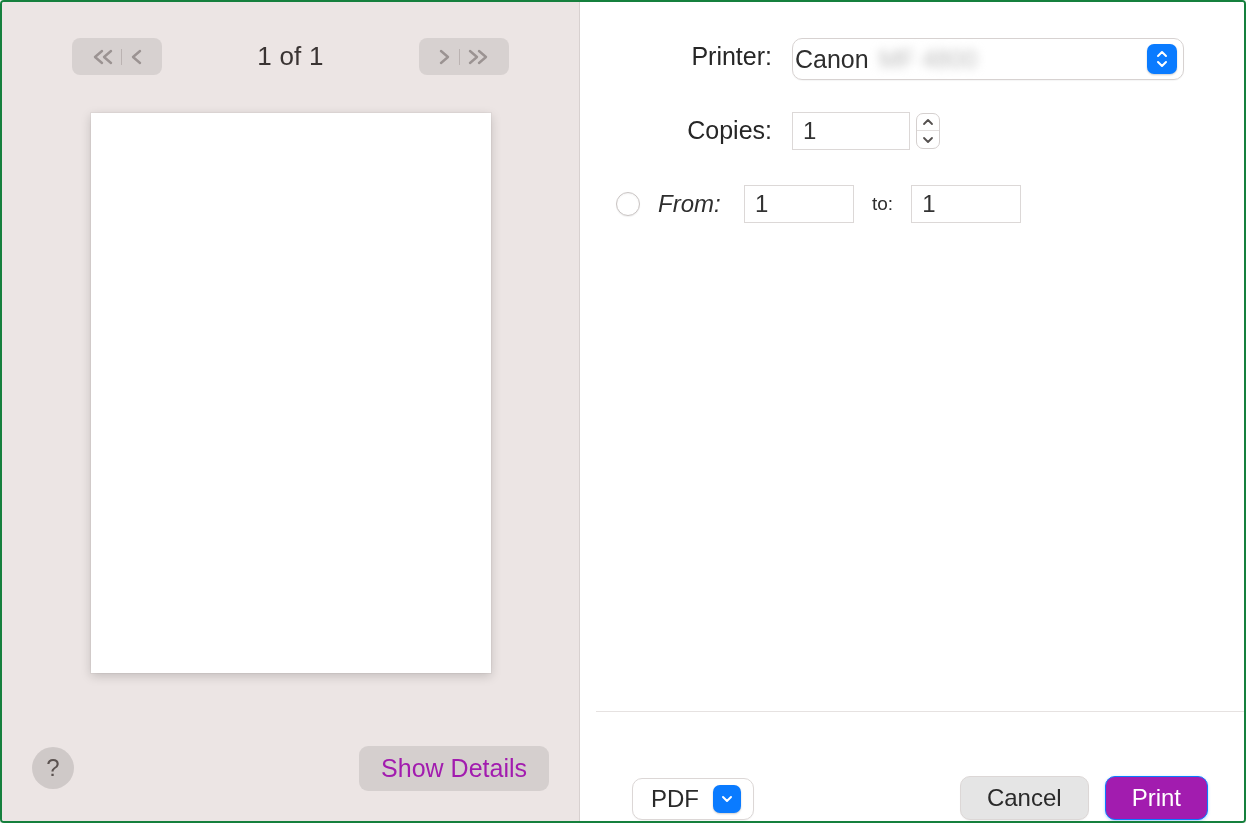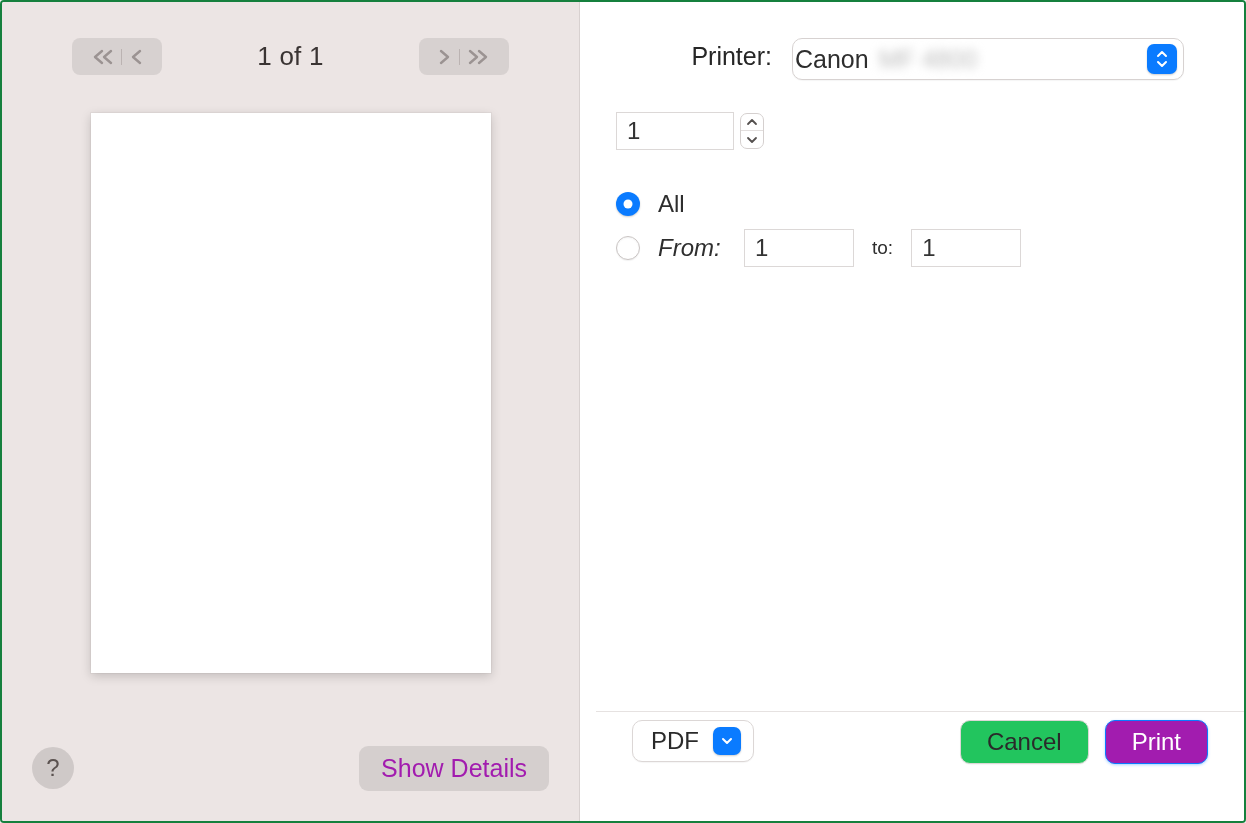--- a/index.html
+++ b/index.html
@@ -243,22 +243,22 @@
     font-size: 19px;
     margin: 0 18px;
     color:#2e2e2e;
   }
 
   
   .settings-footer {
     height: 110px;
     border-top: 1px solid #e6e2e1;
     display:flex;
-    align-items:flex-start;
-    padding: 8px 36px;
+    align-items:flex-end;
+    padding: 1px 36px;
     gap: 16px;
   }
   .pdf-btn {
     display:flex;
     align-items:center;
     border:1px solid #dcd7d6;
     border-radius:10px;
     padding: 6px 12px 6px 18px;
     font-size: 24px;
     color:#2a2a2a;
@@ -271,21 +271,21 @@
     border-radius:7px;
     margin-left:14px;
     display:flex; align-items:center; justify-content:center;
     box-shadow: 0 1px 2px rgba(0,0,0,.2);
   }
   .push-btn {
     border:1px solid #dcd7d6;
     border-radius:10px;
     padding: 7px 26px;
     font-size: 24px;
-    background:#22c55e;
+    background:#e5e5e5;
     color:#2a2a2a;
     box-shadow: 0 1px 1px rgba(0,0,0,.04);
   }
   .push-btn.primary {
     background:#a21caf;
     border-color:#0a7bff;
     color:#fff;
     box-shadow: 0 1px 3px rgba(10,123,255,.35);
   }
 </style>
@@ -358,20 +358,21 @@
               <svg width="14" height="20" viewBox="0 0 14 20">
                 <path d="M3 7 L7 3 L11 7" fill="none" stroke="#fff" stroke-width="2" stroke-linecap="round" stroke-linejoin="round"></path>
                 <path d="M3 13 L7 17 L11 13" fill="none" stroke="#fff" stroke-width="2" stroke-linecap="round" stroke-linejoin="round"></path>
               </svg>
             </span>
           </div>
         </div>
       </div>
 
       <div class="row">
+        <div class="label-col">Copies:</div>
         <div class="control-col">
           <div class="copies-wrap">
             <input class="copies-input" value="1" style="">
             <div class="stepper">
               <div class="step-half">
                 <svg width="12" height="8" viewBox="0 0 12 8">
                     <path d="M2 6 L6 2 L10 6" fill="none" stroke="#54504e" stroke-width="1.8" stroke-linecap="round" stroke-linejoin="round"></path>
                   </svg>
               </div>
               <div class="step-half">
@@ -380,24 +381,20 @@
                   </svg>
               </div>
             </div>
           </div>
         </div>
       </div>
 
       <div class="row">
         <div class="control-col">
           <div class="radio-line">
-            <span class="radio on"></span>
-            <span>All</span>
-          </div>
-          <div class="radio-line">
             <span class="radio off"></span>
             <span style="width:86px;font-style:italic;">From:</span>
             <input class="range-input" value="1" style="">
             <span class="to-label">to:</span>
             <input class="range-input" value="1" style="">
           </div>
         </div>
       </div>
 
     </div>

